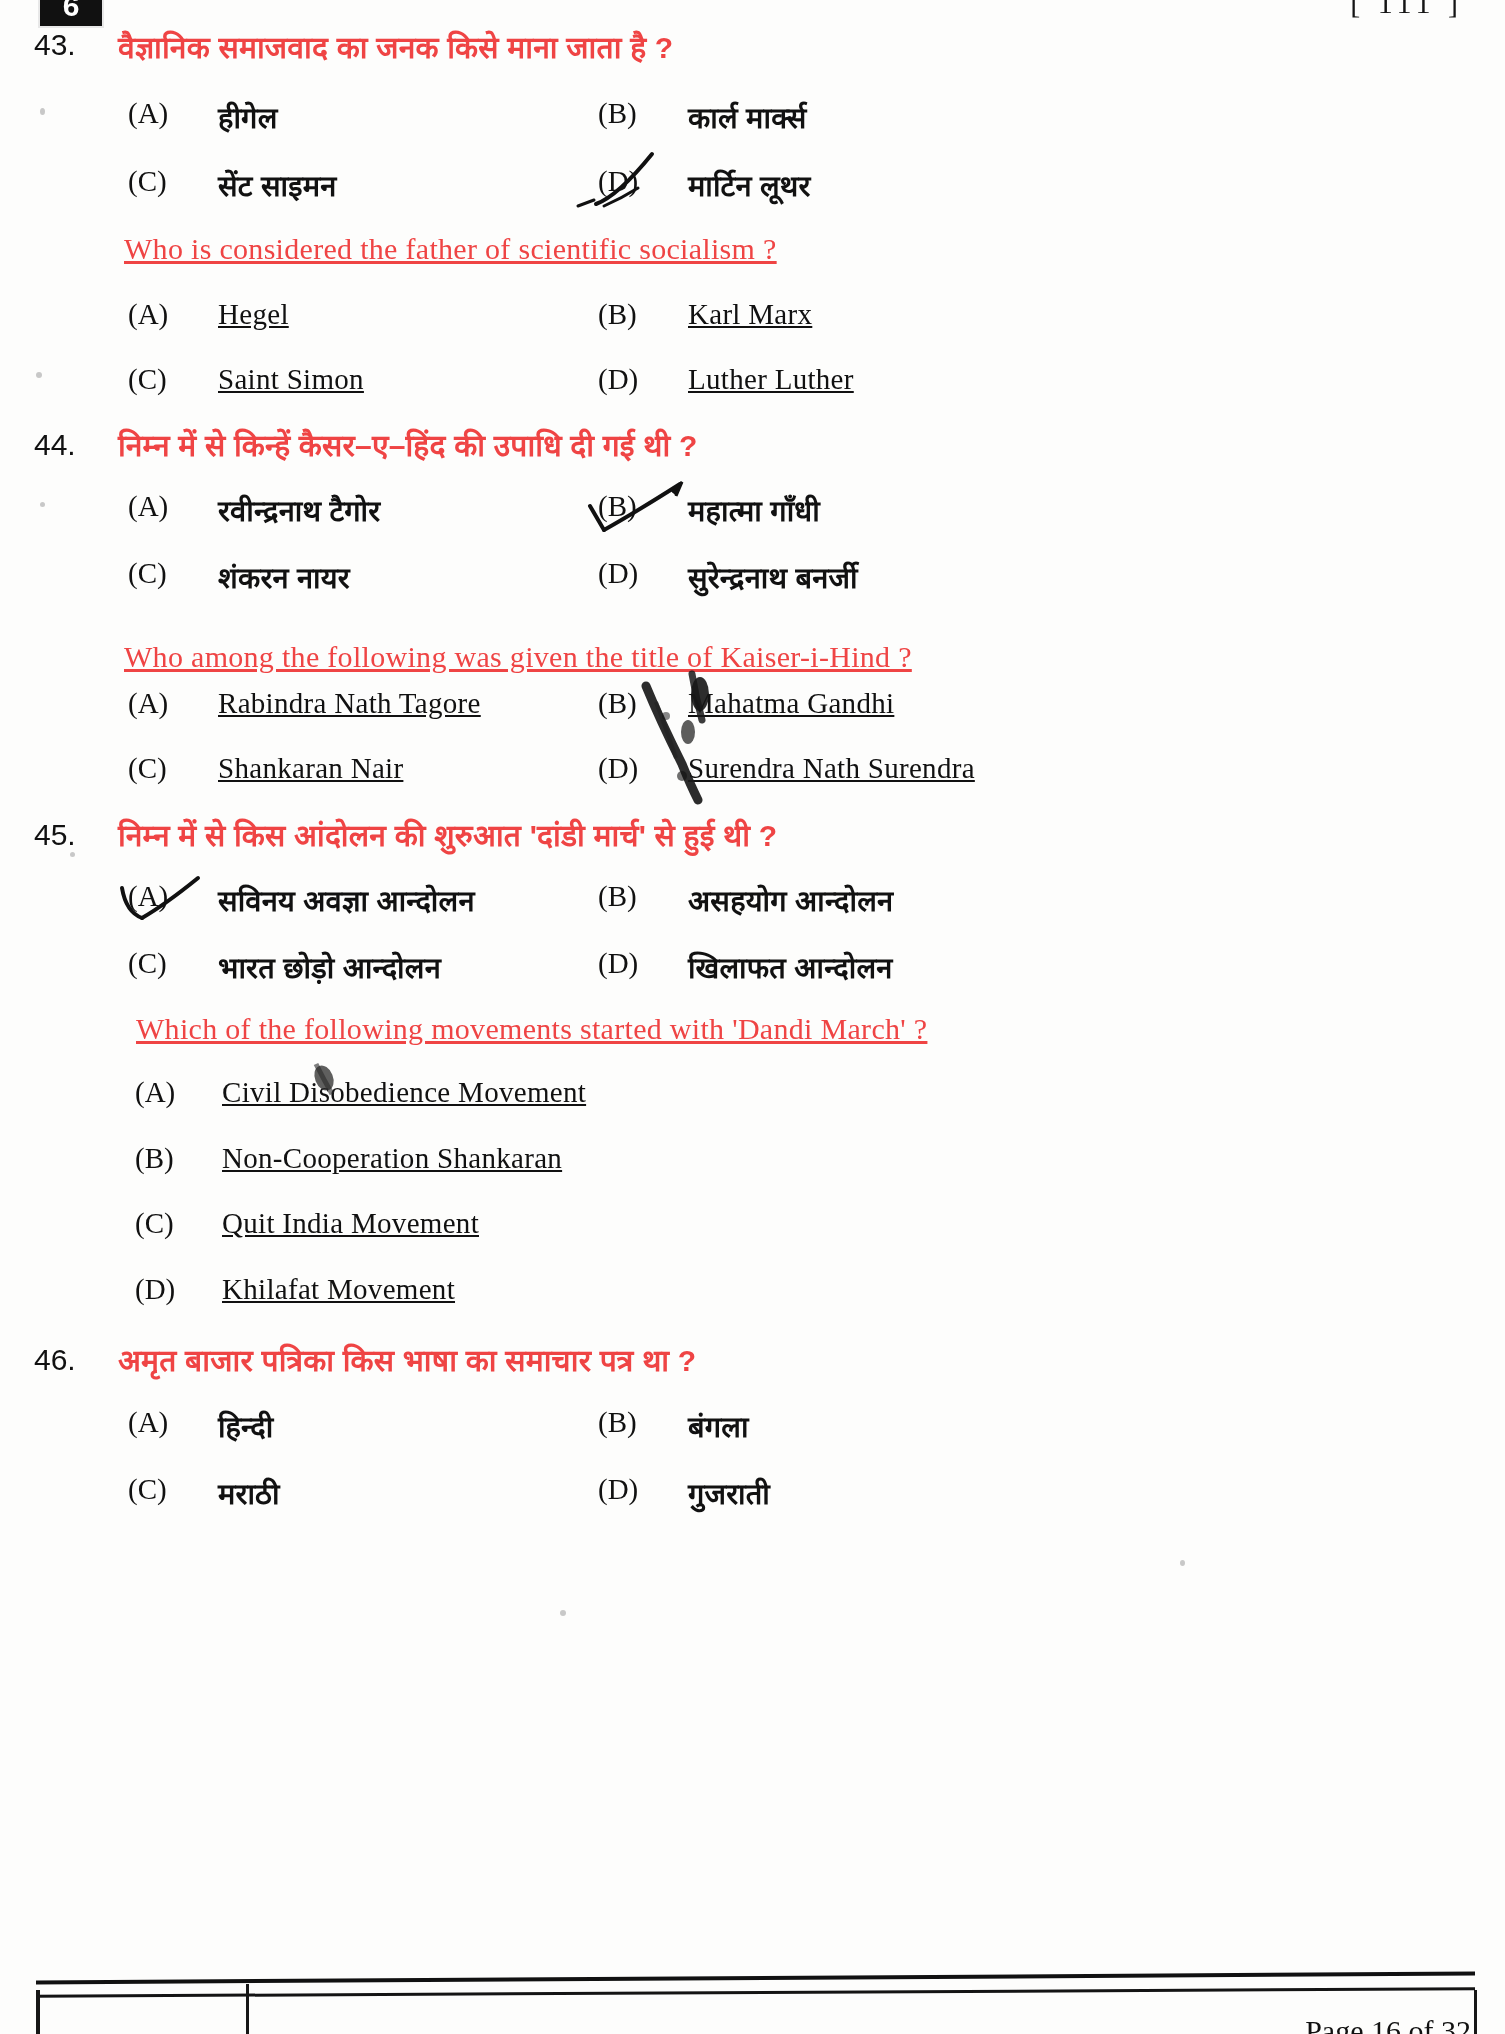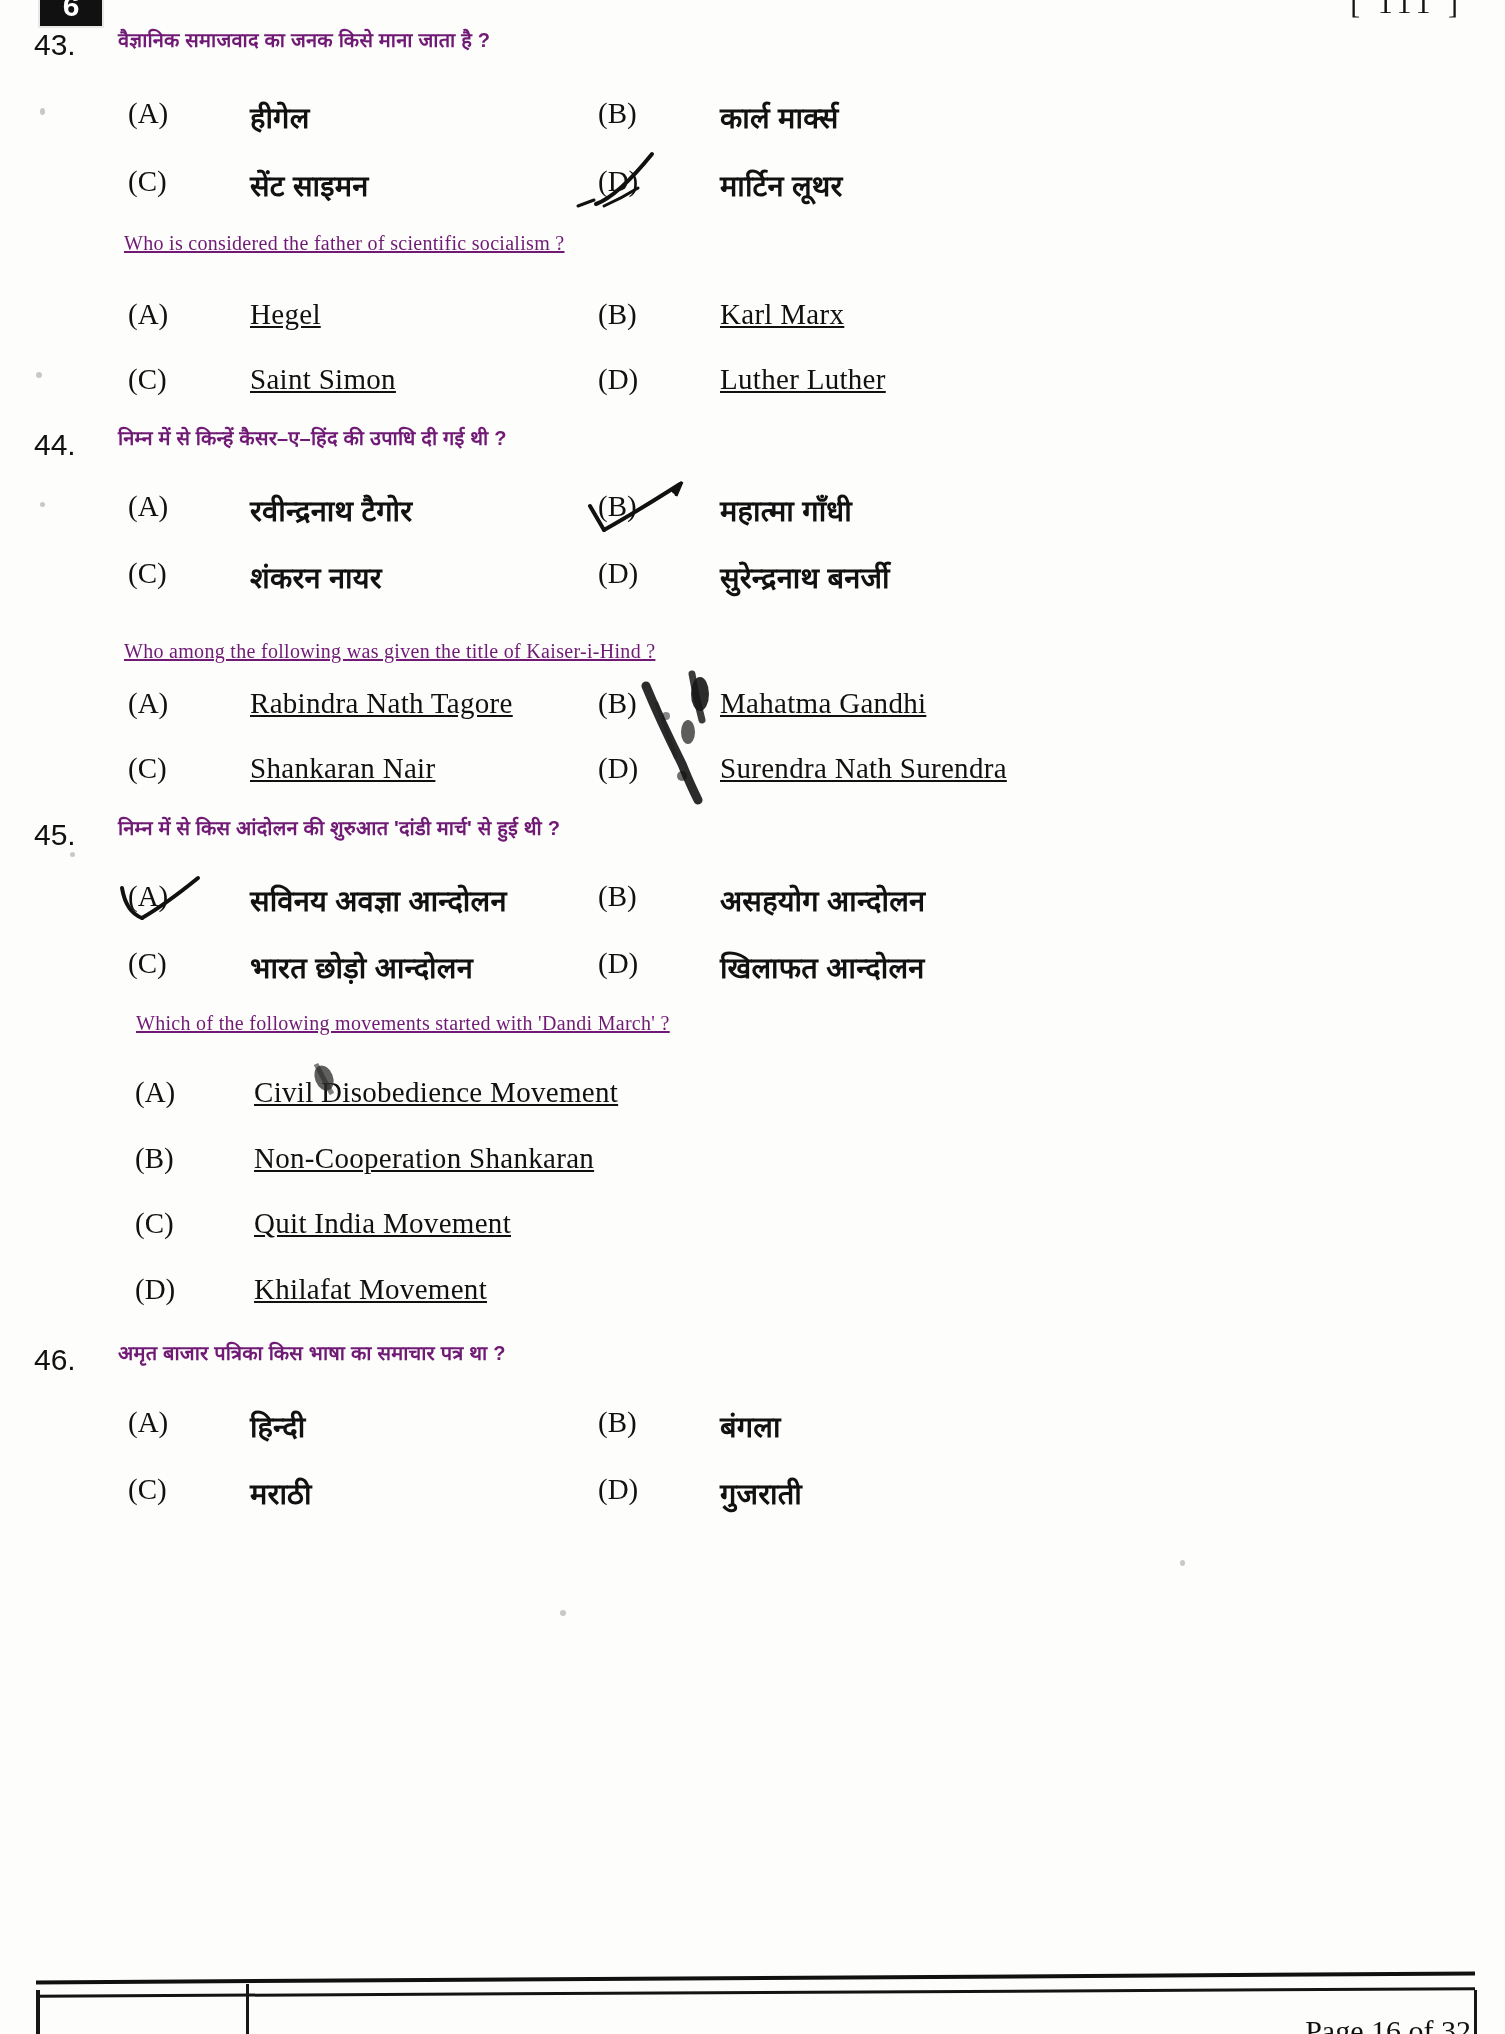--- a/index.html
+++ b/index.html
@@ -37,36 +37,36 @@
   
   .qblock{position:absolute;left:0;width:1505px;}
   .qnum{
     position:absolute;left:34px;
     font-size:30px;
     font-family:"Liberation Sans", sans-serif;
     color:#111;
   }
   .qtext{
     position:absolute;left:118px;
-    font-size:20px;
+    font-size:30px;
     white-space:nowrap;
-    color:#701a75;
+    color:#ef4444;
   }
   .hin{
     font-family:"Liberation Sans", sans-serif;
     font-weight:600;
     letter-spacing:.2px;
   }
   .eng{
     font-family:"Liberation Serif", serif;
     letter-spacing:.3px;
     text-decoration:underline;
   }
   .optrow{position:absolute;left:0;width:1505px;height:44px;}
-  .opt{position:absolute;white-space:nowrap;font-size:29px;color:#111;margin-left:32px;}
+  .opt{position:absolute;white-space:nowrap;font-size:29px;color:#111;}
   .optlab{
     position:absolute;
     font-size:29px;
     font-family:"Liberation Serif", serif;
     color:#111;
   }
   .col-a .optlab{left:128px;}
   .col-a .opt{left:218px;}
   .col-b .optlab{left:598px;}
   .col-b .opt{left:688px;}

